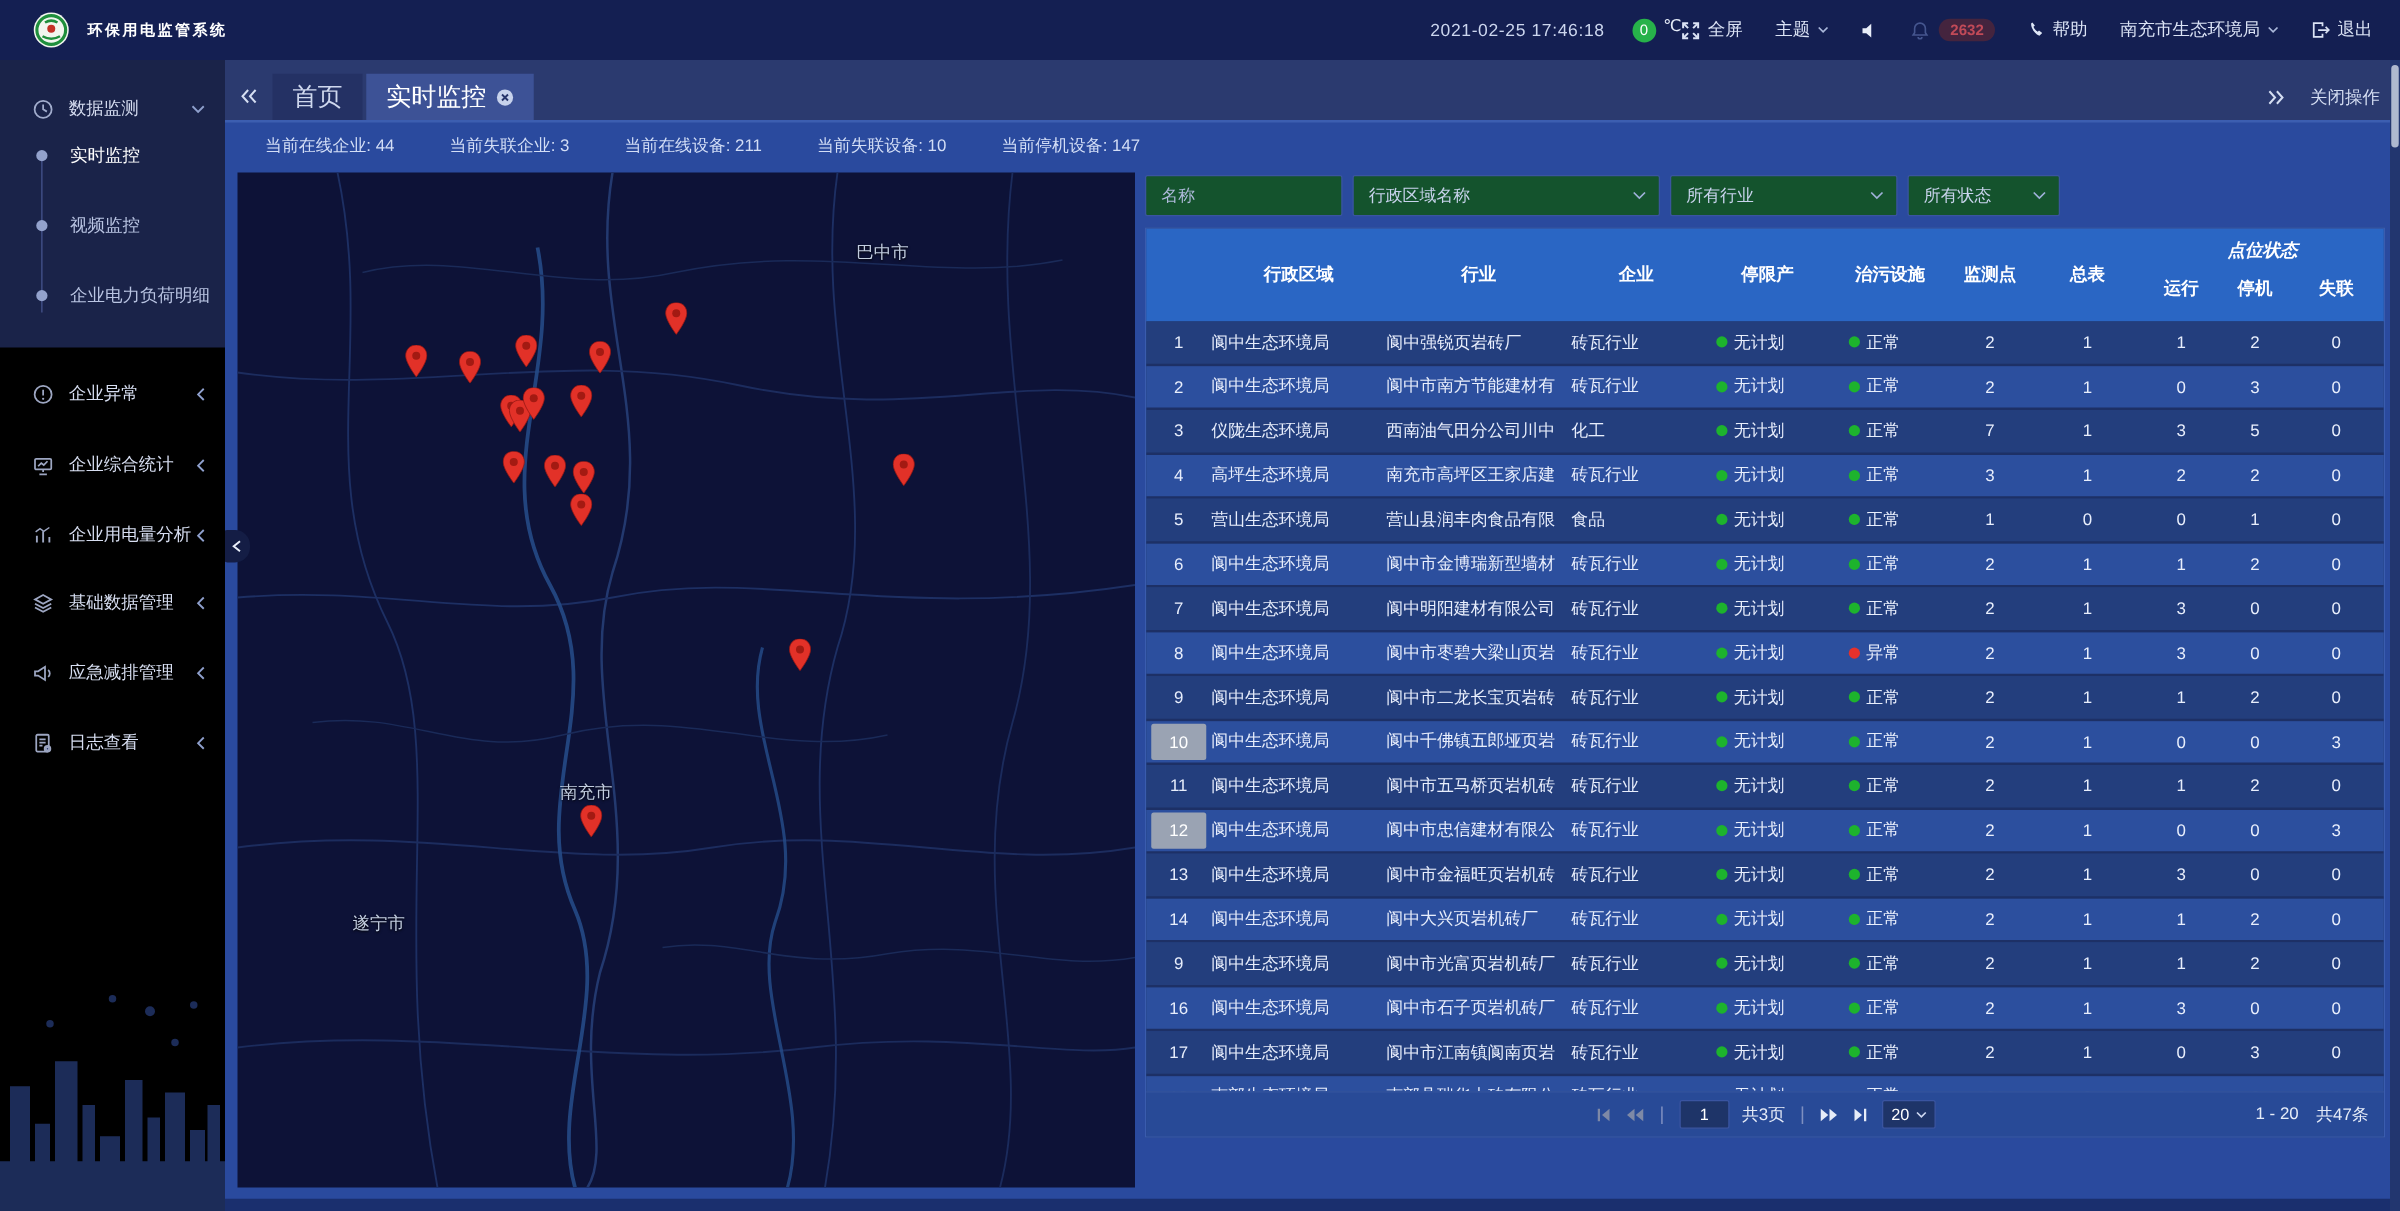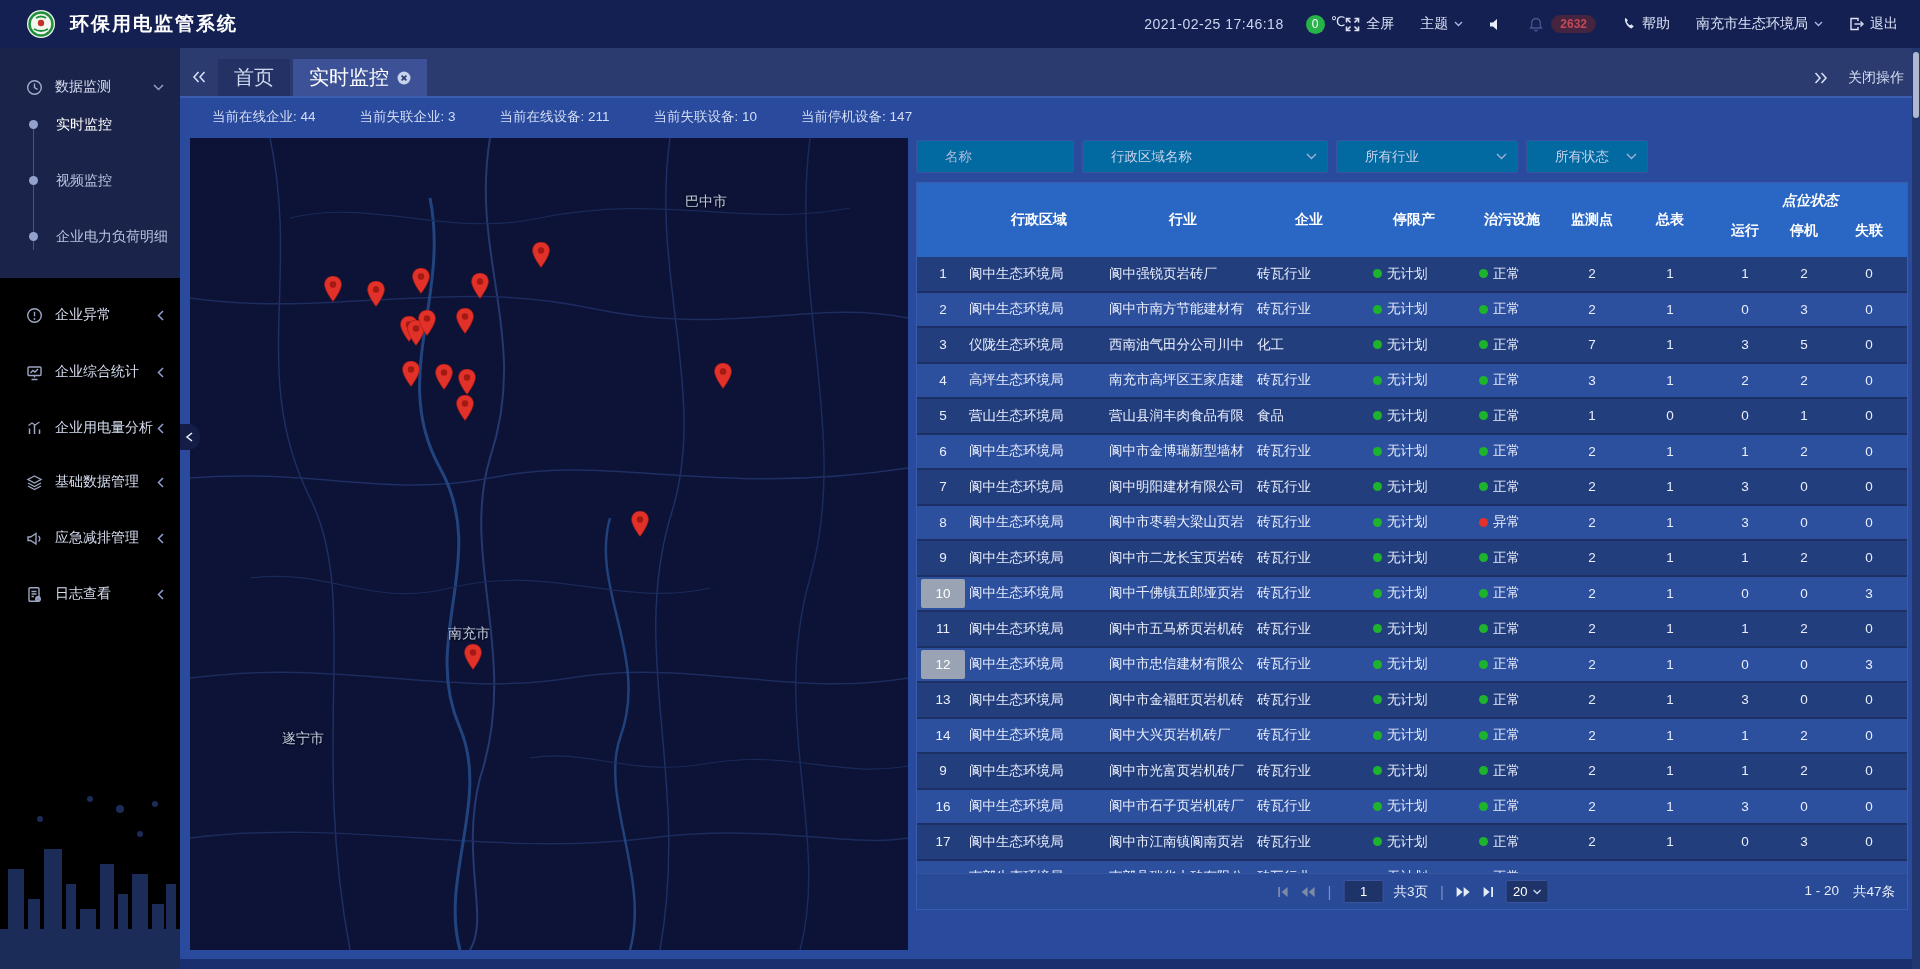--- a/index.html
+++ b/index.html
@@ -4,21 +4,21 @@
 <style>
   * { margin:0; padding:0; box-sizing:border-box; }
   html,body { width:1920px; height:969px; overflow:hidden; background:#2a4a9e;
               font-family:"Liberation Sans","DejaVu Sans",sans-serif; }
   .app { position:relative; width:1920px; height:969px; background:#2a4a9e; overflow:hidden; }
 
   
   .topbar { position:absolute; left:0; top:0; width:1920px; height:48px; background:#141f52;
             display:flex; align-items:center; padding:0 22px 0 26px; z-index:30; }
   .logo { width:30px; height:30px; flex:0 0 30px; }
-  .app-title { color:#ffffff; font-size:19px; font-weight:bold; letter-spacing:2px; margin-left:14px; }
+  .app-title { color:#ffffff; font-size:12px; font-weight:bold; letter-spacing:2px; margin-left:14px; }
   .top-right { margin-left:auto; display:flex; align-items:center; color:#ccd6ee; font-size:14px; }
   .datetime { letter-spacing:.5px; }
   .temp { display:flex; align-items:center; margin-left:22px; }
   .temp-circle { width:19px; height:19px; border-radius:50%; background:#27b24a; color:#fff;
                  font-size:12px; display:flex; align-items:center; justify-content:center; }
   .temp-unit { margin-left:6px; font-size:13px; color:#e6ecf8; position:relative; top:-3px; }
   .tb-item { display:flex; align-items:center; gap:6px; cursor:pointer; color:#dbe3f5; }
   .tb-item + .tb-item { margin-left:26px; }
   .tb-item:first-of-type { margin-left:34px; }
   .badge-pill { background:#44243e; color:#c14a58; font-size:12px; font-weight:bold;
@@ -60,22 +60,22 @@
   .map { position:absolute; left:190px; top:138px; width:718px; height:812px; background:#0d1237; overflow:hidden; z-index:4; }
   .map svg.roads { position:absolute; left:0; top:0; }
   .city-label { position:absolute; color:#c2cde0; font-size:14px; text-shadow:0 1px 2px #000; white-space:nowrap; }
   .pin { position:absolute; width:18px; height:26px; cursor:pointer; }
   .collapse-handle { position:absolute; left:178px; top:424px; width:22px; height:26px; background:#141d45;
                      border-radius:4px 12px 12px 4px; z-index:6; display:flex; align-items:center; justify-content:center;
                      color:#e8edf9; font-size:12px; cursor:pointer; }
 
   
   .filters { position:absolute; left:916px; top:140px; display:flex; gap:8px; z-index:6; }
-  .fbox { height:33px; background:#0369a1; border:1px solid #3a54a0; border-radius:2px; color:#c8d3ec;
-          font-size:13.5px; display:flex; align-items:center; padding:0 10px 0 28px; }
+  .fbox { height:33px; background:#14532d; border:1px solid #3a54a0; border-radius:2px; color:#c8d3ec;
+          font-size:13.5px; display:flex; align-items:center; padding:0 10px 0 12px; }
   .fbox input { background:transparent; border:none; outline:none; color:#c8d3ec; font-size:13.5px; width:100%;
                 font-family:inherit; }
   .fbox input::placeholder { color:#aebada; opacity:1; }
   .fbox .fcaret { margin-left:auto; color:#9fb0d8; }
   .f-name { width:158px; }
   .f-region { width:246px; cursor:pointer; }
   .f-industry { width:182px; cursor:pointer; }
   .f-status { width:122px; cursor:pointer; }
 
   

